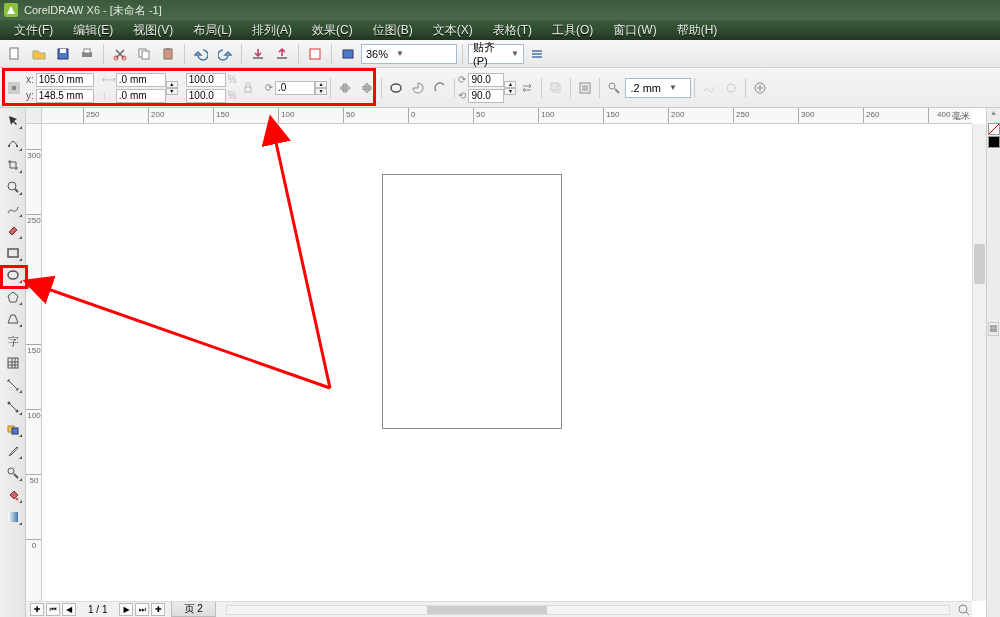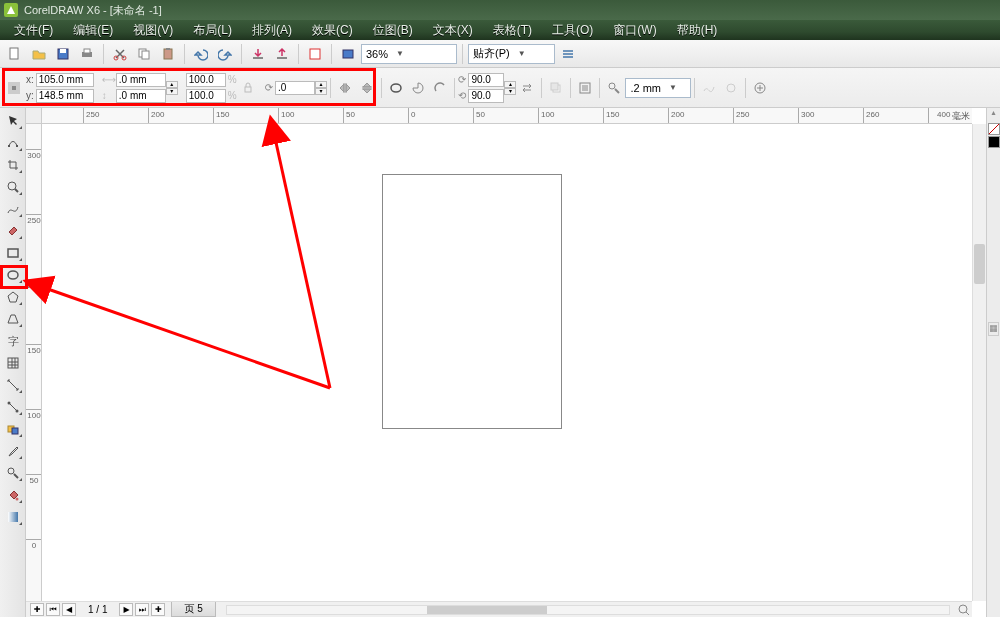--- a/index.html
+++ b/index.html
@@ -164,21 +164,21 @@
   <div class="tb-btn">
       <svg class="ico" viewBox="0 0 14 14">
         <rect x="2" y="3" width="10" height="8" fill="#4a7bc8" stroke="#336"></rect>
       </svg>
     </div>
   <div class="tb-combo" style="width:96px">
     <span>36%</span>
       <span class="arrow">▼</span>
   </div>
   <div class="tb-sep"></div>
-  <div class="tb-combo" style="width:87px">
+  <div class="tb-combo" style="width:56px">
     <span>贴齐(P)</span>
       <span class="arrow">▼</span>
   </div>
   <div class="tb-btn">
       <svg class="ico" viewBox="0 0 14 14">
         <path d="M2 4h10M2 7h10M2 10h10" stroke="#47a" stroke-width="1.5"></path>
       </svg>
     </div>
 </div>
 
@@ -537,21 +537,21 @@
   <div class="scroll-h-area">
     <div class="pager">
       <div class="pager-btn">✚</div>
       <div class="pager-btn">⏮</div>
       <div class="pager-btn">◀</div>
       <span style="padding:0 10px">1 / 1</span>
       <div class="pager-btn">▶</div>
       <div class="pager-btn">⏭</div>
       <div class="pager-btn">✚</div>
       <div class="page-tab">
-          <span>页 5</span>
+          <span>页 2</span>
         </div>
     </div>
     <div class="scroll-h-track">
       <div class="scroll-h-thumb"></div>
     </div>
     <div class="tb-btn" style="width:16px;height:14px">
         <svg class="ico" viewBox="0 0 14 14">
           <circle cx="6" cy="6" r="4" fill="none" stroke="#888"></circle>
           <path d="M9 9l3 3" stroke="#888"></path>
         </svg>

